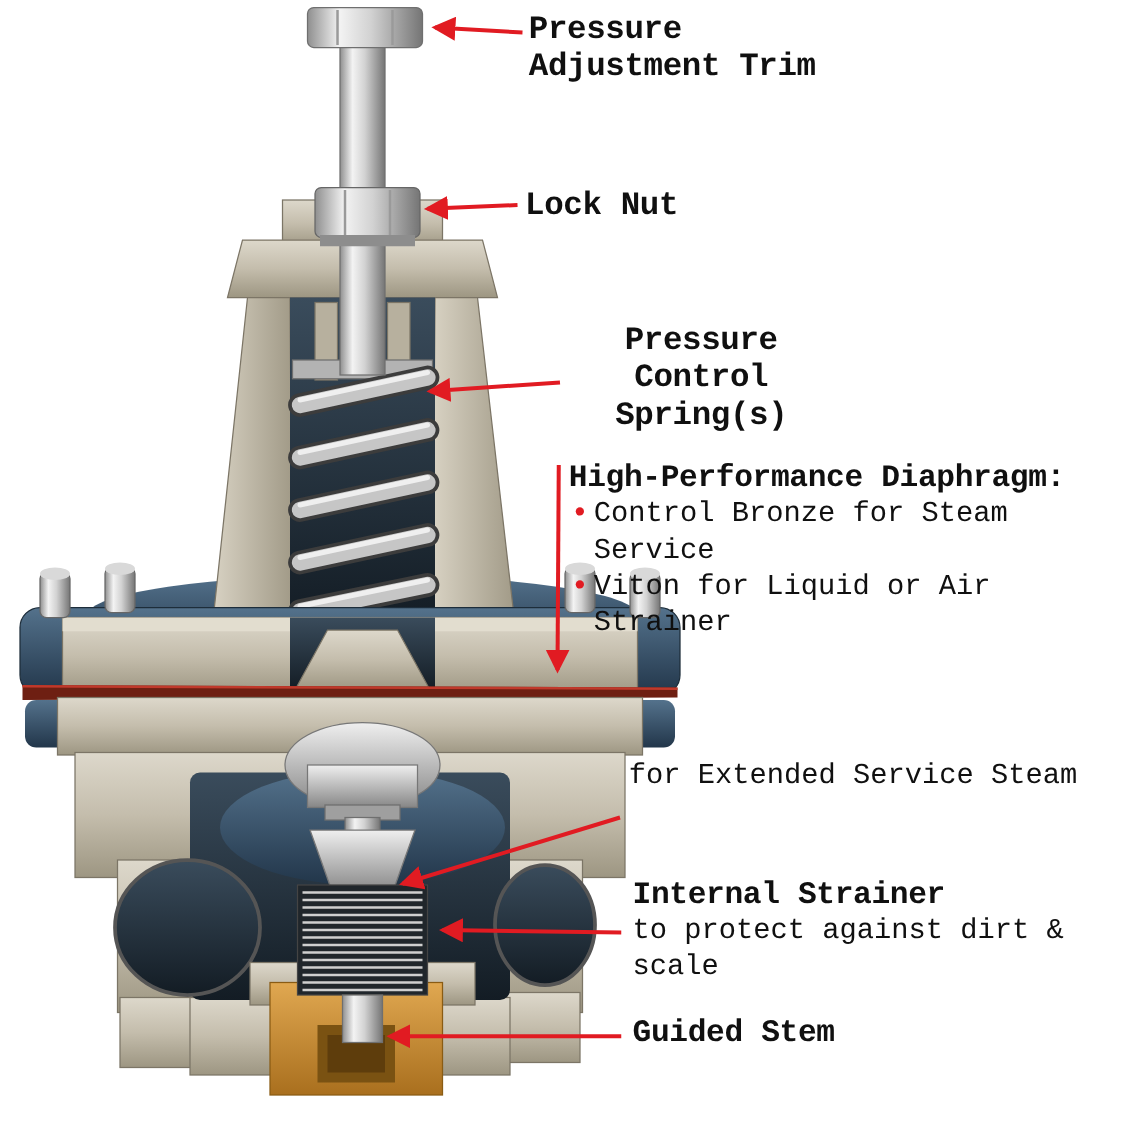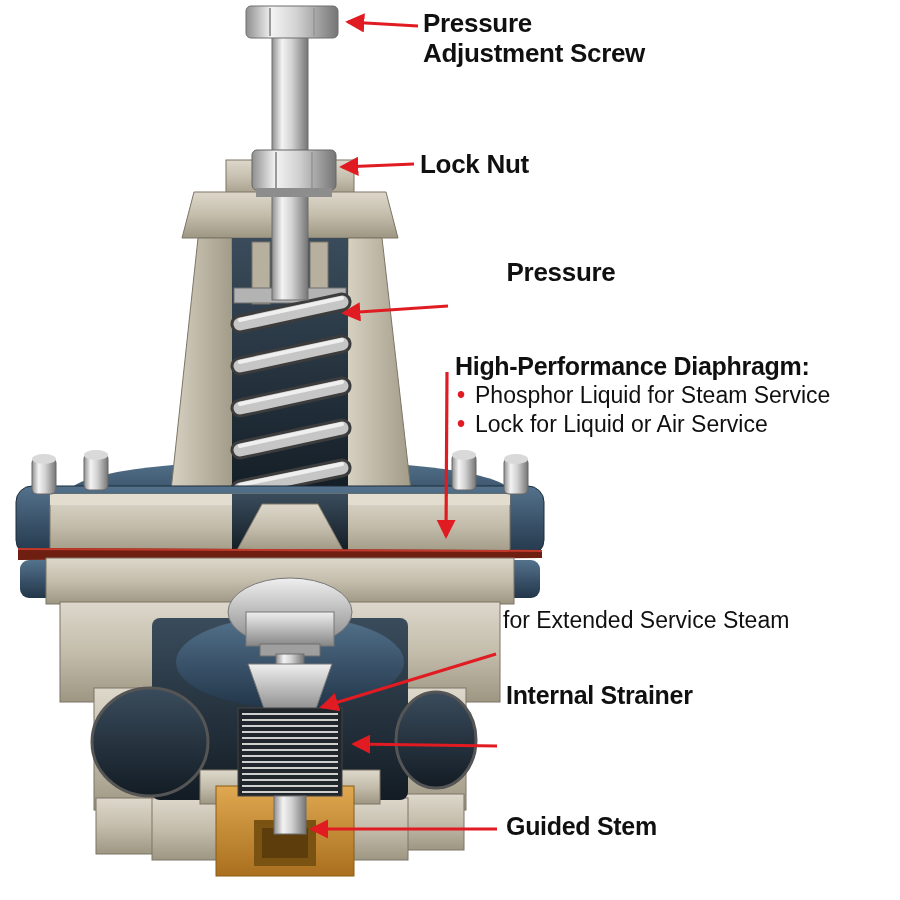--- a/index.html
+++ b/index.html
@@ -1,18 +1,18 @@
 <!DOCTYPE html>
 <html><head>
 <meta charset="utf-8">
 <style>
   html,body { margin:0; padding:0; background:#ffffff; }
   #stage {
     position:relative; width:900px; height:900px; background:#ffffff;
-    overflow:hidden; font-family:Liberation Sans, sans-serif; color:#111;
+    overflow:hidden; font-family:Liberation Mono, monospace; color:#111;
   }
   #valve-svg { position:absolute; left:0; top:0; }
   .callout { position:absolute; }
   .h  { font-weight:bold; font-size:25px; line-height:29px; letter-spacing:-0.3px; color:#101010; }
   .h2 { font-weight:bold; font-size:26px; line-height:30px; letter-spacing:-0.3px; color:#101010; }
   .b  { font-weight:normal; font-size:23px; line-height:29px; color:#101010; }
   .bullet { position:relative; padding-left:20px; }
   .bullet::before { content:"•"; color:#e11b22; position:absolute; left:2px; font-weight:bold; }
   .center { text-align:center; }
 </style>
@@ -158,42 +158,44 @@
       <path d="M448,306 L344,313" marker-end="url(#arrowHead)"></path>
       <path d="M447,372 L446,536" marker-end="url(#arrowHead)"></path>
       <path d="M496,654 L322,707" marker-end="url(#arrowHead)"></path>
       <path d="M497,746 L354,744" marker-end="url(#arrowHead)"></path>
       <path d="M497,829 L312,829" marker-end="url(#arrowHead)"></path>
     </g>
   </svg>
 
   <div class="callout" style="left:423px; top:8px;">
     <div class="h2">Pressure</div>
-    <div class="h2">Adjustment Screw</div>
+    <div class="h2">Adjustment Trim</div>
   </div>
 
   <div class="callout" style="left:420px; top:149px;">
     <div class="h2">Lock Nut</div>
   </div>
 
   <div class="callout center" style="left:452px; top:257px; width:218px;">
     <div class="h2">Pressure</div>
-  </div>
-
-  <div class="callout" style="left:455px; top:352px;">
+    <div class="h2">Control Spring(s)</div>
+  </div>
+
+  <div class="callout" style="left:455px; top:368px;">
     <div class="h">High-Performance Diaphragm:</div>
-    <div class="b bullet">Phosphor Liquid for Steam Service</div>
-    <div class="b bullet">Lock for Liquid or Air Service</div>
+    <div class="b bullet">Control Bronze for Steam Service</div>
+    <div class="b bullet">Viton for Liquid or Air Strainer</div>
   </div>
 
   <div class="callout" style="left:503px; top:606px;">
     <div class="b">for Extended Service Steam</div>
   </div>
 
-  <div class="callout" style="left:506px; top:681px;">
+  <div class="callout" style="left:506px; top:701px;">
     <div class="h">Internal Strainer</div>
+    <div class="b">to protect against dirt &amp; scale</div>
   </div>
 
   <div class="callout" style="left:506px; top:812px;">
     <div class="h">Guided Stem</div>
   </div>
 
 </div>
 
 </body></html>

